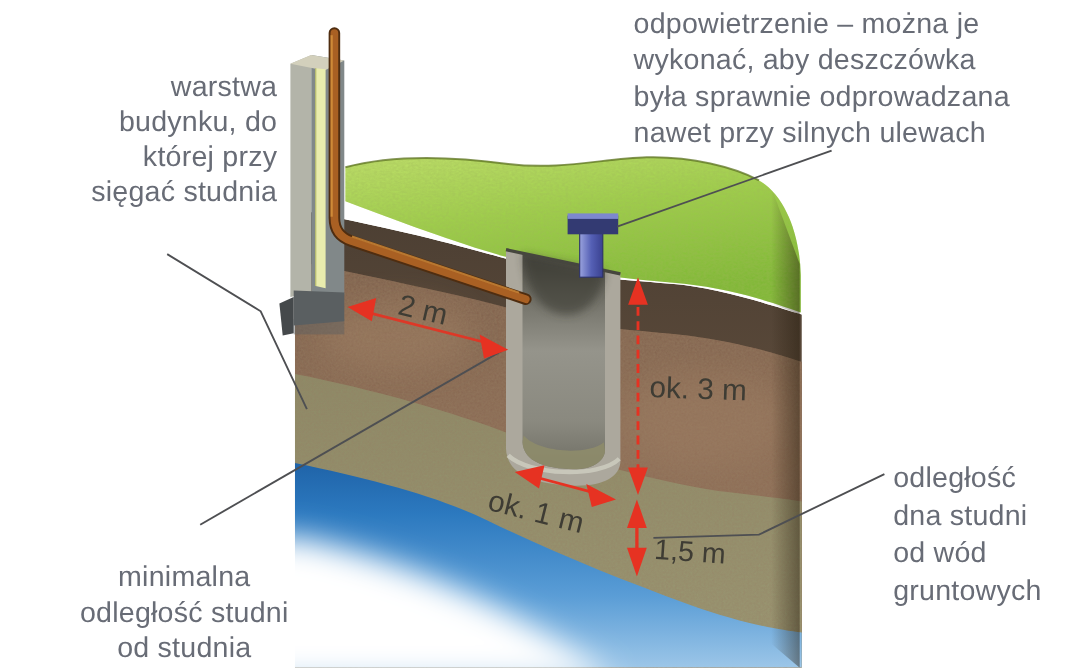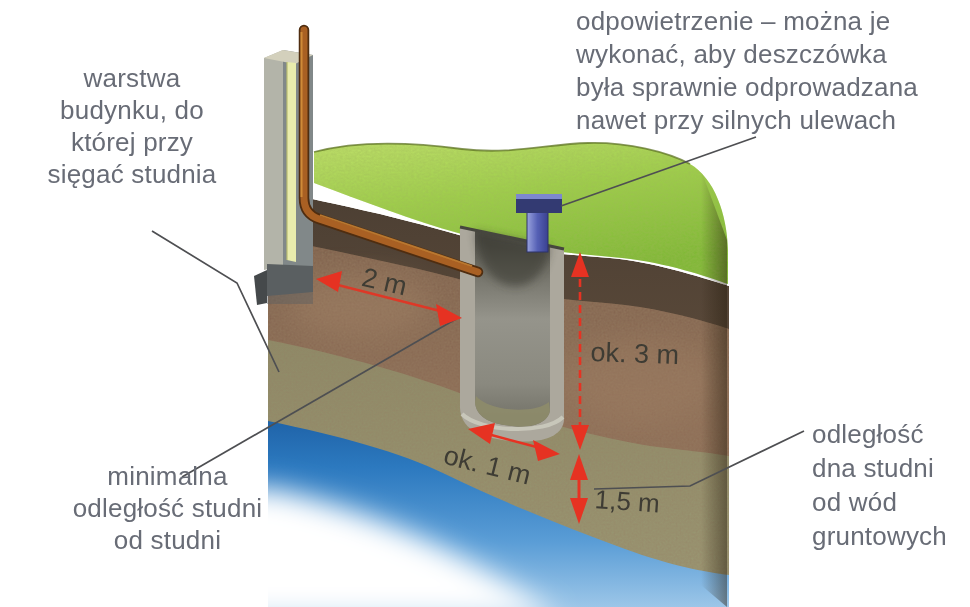--- a/index.html
+++ b/index.html
@@ -182,38 +182,38 @@
     </g>
 
     <g>
       <line x1="579" y1="468" x2="579" y2="510" style="stroke:var(--arrow-red)" stroke-width="3"></line>
       <polygon points="579,454 570,480 588,480" style="fill:var(--arrow-red)"></polygon>
       <polygon points="579,524 570,498 588,498" style="fill:var(--arrow-red)"></polygon>
     </g>
   </g>
 </svg>
 
-<div class="para r" style="right:718px;top:62px;width:240px;text-align:center;">
+<div class="para r" style="right:718px;top:62px;width:240px;">
   <div>warstwa</div>
   <div>budynku, do</div>
   <div>której przy</div>
   <div>sięgać studnia</div>
 </div>
 
 <div class="para" style="left:576px;top:5px;width:400px;line-height:33px;">
   <div>odpowietrzenie – można je</div>
   <div>wykonać, aby deszczówka</div>
   <div>była sprawnie odprowadzana</div>
   <div>nawet przy silnych ulewach</div>
 </div>
 
-<div class="para c" style="left:45px;top:460px;width:245px;">
+<div class="para c" style="left:45px;top:508px;width:245px;">
   <div>minimalna</div>
   <div>odległość studni</div>
-  <div>od studni</div>
+  <div>od studnia</div>
 </div>
 
 <div class="para" style="left:812px;top:417px;width:160px;line-height:34px;">
   <div>odległość</div>
   <div>dna studni</div>
   <div>od wód</div>
   <div>gruntowych</div>
 </div>
 
 <div class="meas" style="left:366px;top:262px;transform:rotate(13deg);">2 m</div>

